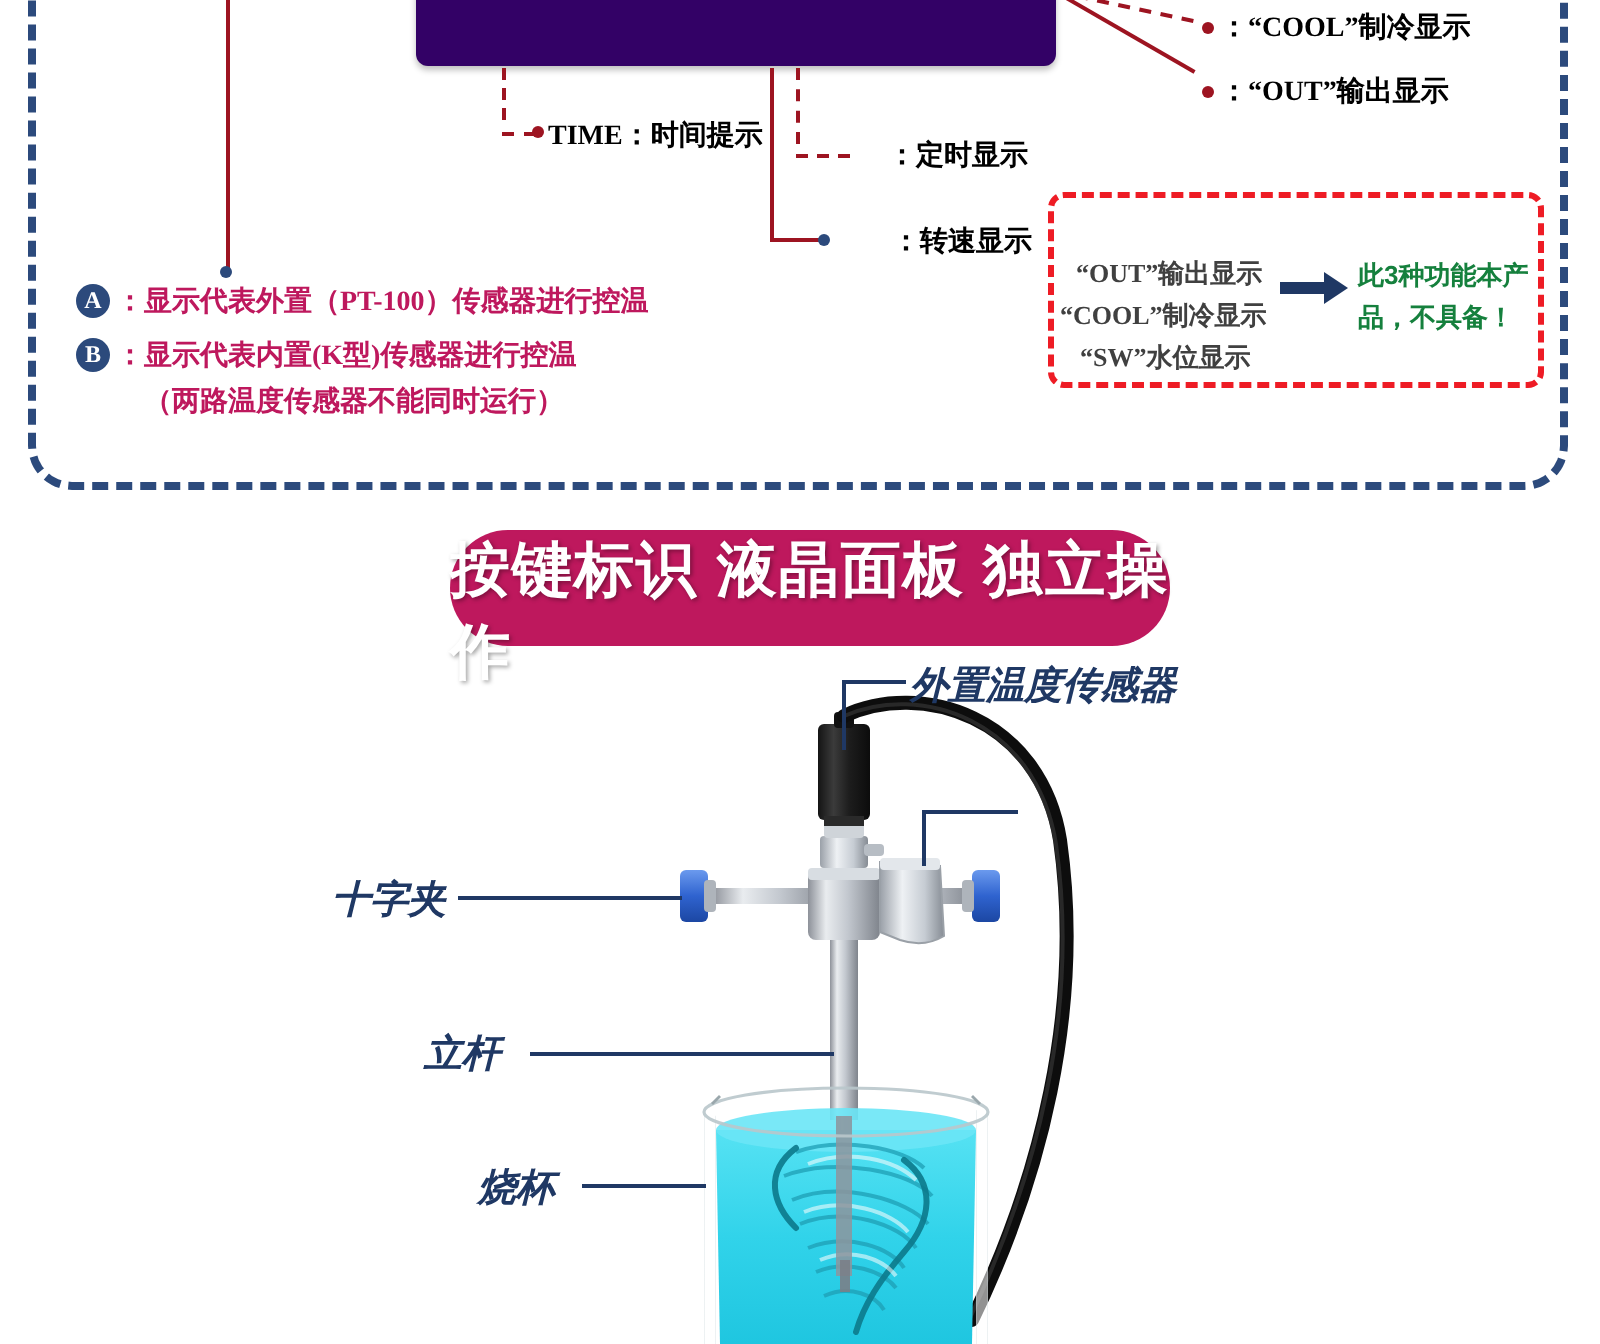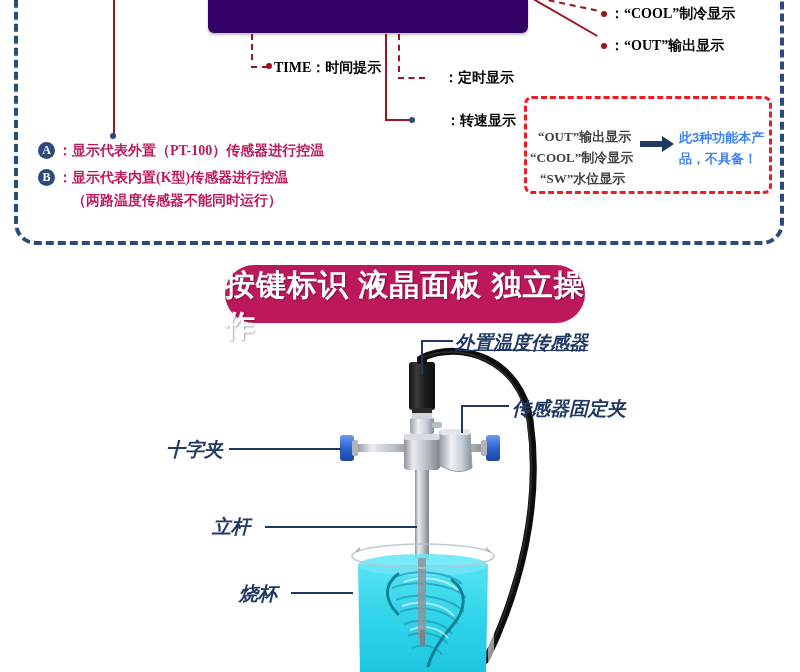--- a/index.html
+++ b/index.html
@@ -53,21 +53,21 @@
   #note-box{
     position:absolute;left:524px;top:96px;width:248px;height:98px;
     border:3px dashed #ee1c25;border-radius:8px;box-sizing:border-box;
   }
   .note-line{
     position:absolute;white-space:nowrap;color:#404040;font-weight:700;font-size:13px;
     font-family:"Liberation Serif","DejaVu Serif",serif;
   }
   #note-arrow{position:absolute;left:640px;top:136px;width:34px;height:16px;}
   .note-red{
-    position:absolute;white-space:nowrap;color:#3b82f6;font-weight:700;font-size:13px;
+    position:absolute;white-space:nowrap;color:#15803d;font-weight:700;font-size:13px;
     font-family:"Liberation Sans","DejaVu Sans",sans-serif;
   }
 
   
   #banner{
     position:absolute;left:225px;top:265px;width:360px;height:58px;
     background:#be185d;border-radius:29px;
     display:flex;align-items:flex-start;justify-content:center;
   }
   #banner-text{
@@ -253,26 +253,25 @@
     <ellipse cx="423" cy="226" rx="71" ry="12" fill="none" stroke="#b9c6cb" stroke-width="1.6" opacity=".9"></ellipse>
 
     <path d="M356 222 l4 -4" stroke="#9aa7ac" stroke-width="1.4"></path>
     <path d="M490 222 l-4 -4" stroke="#9aa7ac" stroke-width="1.4"></path>
   </svg>
 
   
   
   <div class="navy-line-v" style="left:421px;top:10px;height:35px;"></div>
   <div class="navy-line" style="left:421px;top:10px;width:32px;"></div>
-  <div class="lbl" style="left:455px;top:0px;text-decoration:underline;">外置温度传感器</div>
+  <div class="lbl" style="left:455px;top:0px;">外置温度传感器</div>
 
   
   <div class="navy-line-v" style="left:461px;top:75px;height:28px;"></div>
   <div class="navy-line" style="left:461px;top:75px;width:48px;"></div>
-  <div class="lbl" style="left:512px;top:66px;">传感器固定夹</div>
 
   
   <div class="navy-line" style="left:229px;top:118px;width:112px;"></div>
   <div class="lbl" style="left:166px;top:107px;">十字夹</div>
 
   
   <div class="navy-line" style="left:265px;top:196px;width:152px;"></div>
   <div class="lbl" style="left:212px;top:184px;">立杆</div>
 
   

